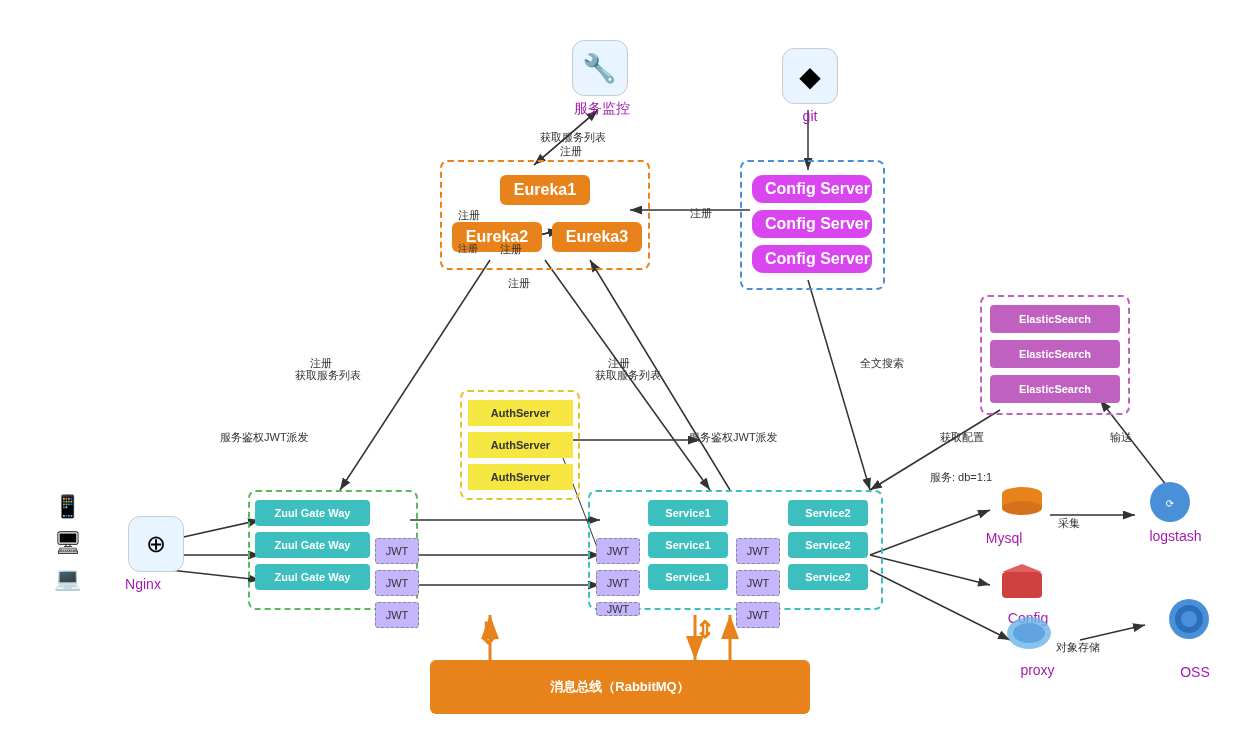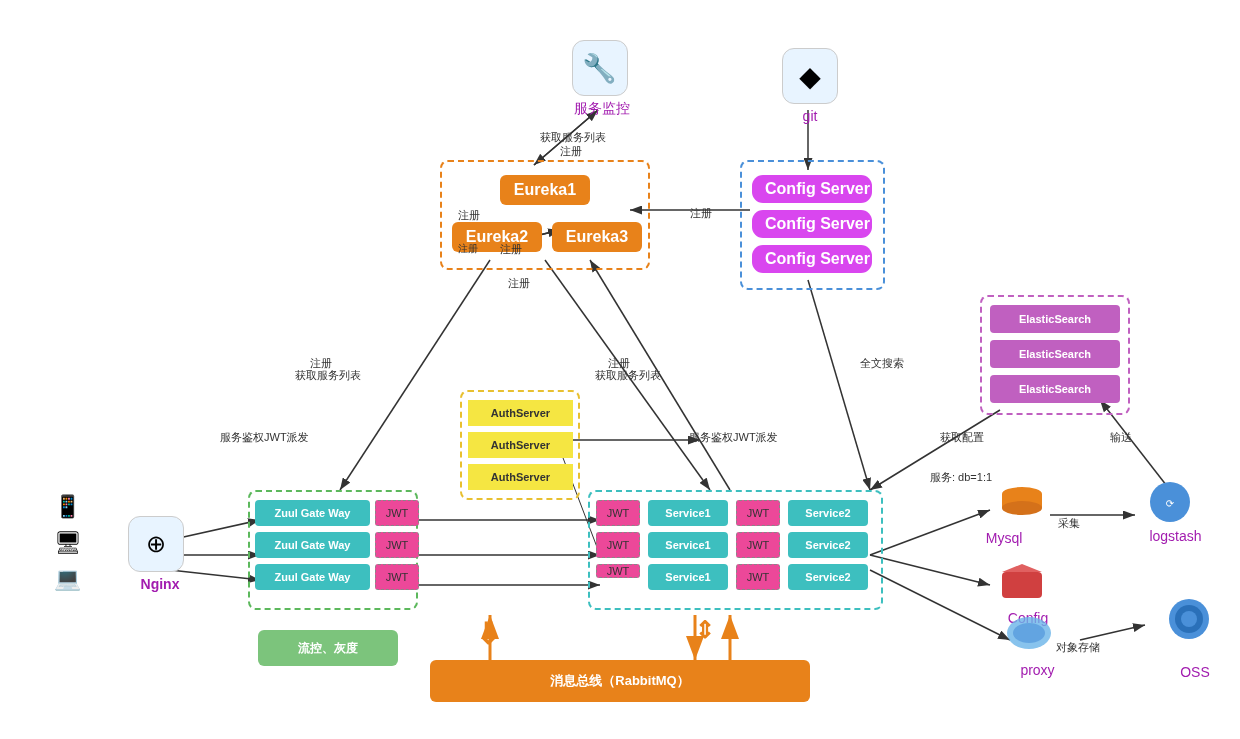--- a/index.html
+++ b/index.html
@@ -116,21 +116,22 @@
     }
     .dashed-box-jwt {
       position: absolute;
       border: 1.5px dashed #888;
       border-radius: 3px;
       display: flex;
       align-items: center;
       justify-content: center;
       font-size: 11px;
       color: #333;
-      background: #ec4899;
+      background: #c4b5fd;
+      margin-top: 38px;
     }
     .orange-msg-box {
       position: absolute;
       background: #E8821A;
       color: white;
       border-radius: 6px;
       display: flex;
       align-items: center;
       justify-content: center;
       font-size: 13px;
@@ -272,21 +273,21 @@
   <div class="box yellow-box" style="left:468px;top:432px;width:105px;height:26px;font-size:11px;">
     <span>AuthServer</span>
   </div>
   <div class="box yellow-box" style="left:468px;top:464px;width:105px;height:26px;font-size:11px;">
     <span>AuthServer</span>
   </div>
 
   <div class="icon-circle" style="left:128px;top:516px;background:#E8F4FF;border:1px solid #ccc;">
     <span style="font-size:24px">⊕</span>
   </div>
-  <div class="icon-label" style="left:135px;top:576px;width:50px;font-weight:bold;">Nginx</div>
+  <div class="icon-label" style="left:118px;top:576px;width:50px;">Nginx</div>
 
   <div style="position:absolute;left:54px;top:494px;font-size:22px;">📱</div>
   <div style="position:absolute;left:54px;top:530px;font-size:22px;">🖥</div>
   <div style="position:absolute;left:54px;top:566px;font-size:22px;">💻</div>
 
   <div class="dashed-border-green" style="left:248px;top:490px;width:170px;height:120px;"></div>
 
   <div class="box teal-box" style="left:255px;top:500px;width:115px;height:26px;font-size:11px;background:#3DBFBF;">
     <span>Zuul Gate Way</span>
   </div>
@@ -390,27 +391,24 @@
 
   <div style="position:absolute;left:1165px;top:595px;">
     <svg width="48" height="48" viewBox="0 0 48 48">
       <circle cx="24" cy="24" r="20" fill="#4A90D9"></circle>
       <circle cx="24" cy="24" r="14" fill="#2a70b9"></circle>
       <circle cx="24" cy="24" r="8" fill="#4A90D9"></circle>
     </svg>
   </div>
   <div class="icon-label" style="left:1175px;top:664px;width:40px;">OSS</div>
 
-  <div class="orange-msg-box" style="left:430px;top:660px;width:380px;height:42px;text-align:right;">
+  <div class="orange-msg-box" style="left:430px;top:660px;width:380px;height:54px;text-align:right;">
     <span>消息总线（RabbitMQ）</span>
   </div>
 
-  <div class="green-flow-box" style="left:258px;top:630px;width:140px;height:36px;">
-    <span>流控、灰度</span>
-  </div>
 
   <div class="label" style="left:310px;top:356px;">注册</div>
   <div class="label" style="left:295px;top:368px;">获取服务列表</div>
 
   <div class="label" style="left:220px;top:430px;">服务鉴权JWT派发</div>
 
   <div class="label" style="left:608px;top:356px;">注册</div>
   <div class="label" style="left:595px;top:368px;">获取服务列表</div>
 
   <div class="label" style="left:689px;top:430px;">服务鉴权JWT派发</div>

